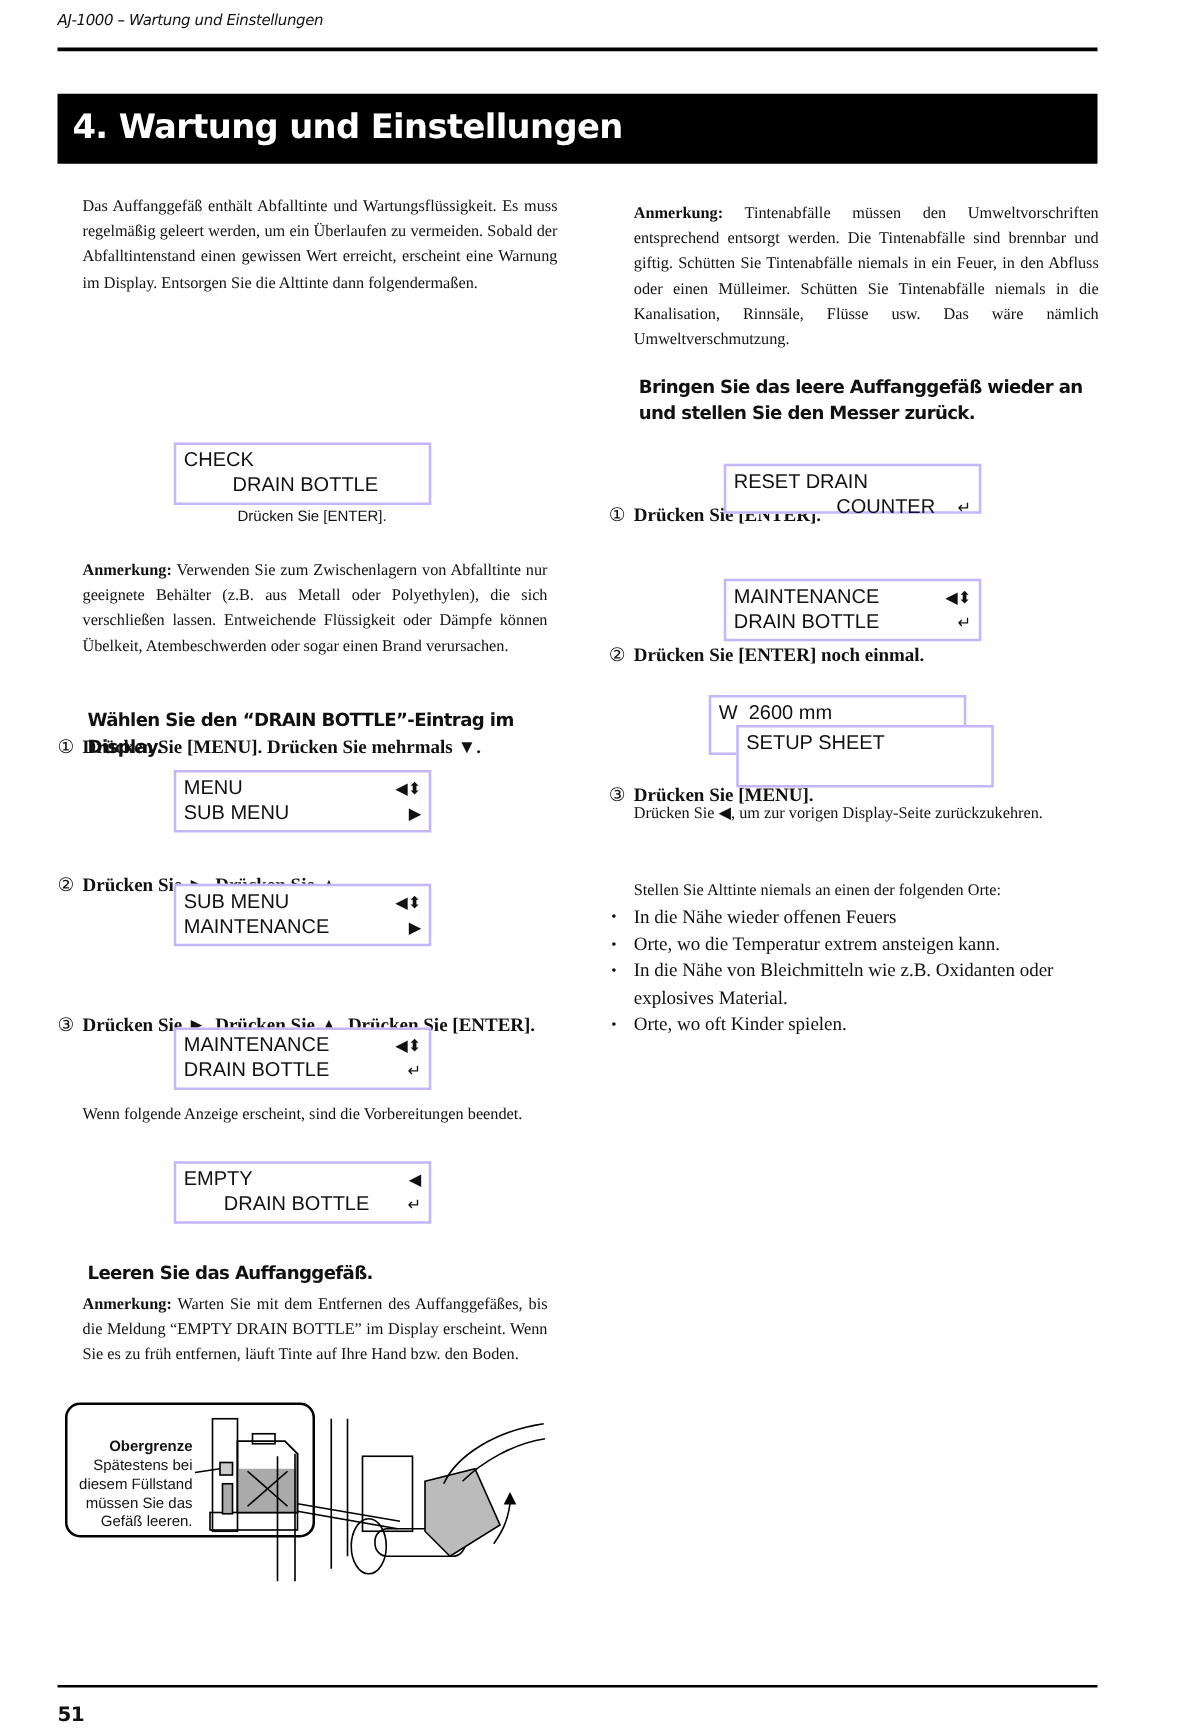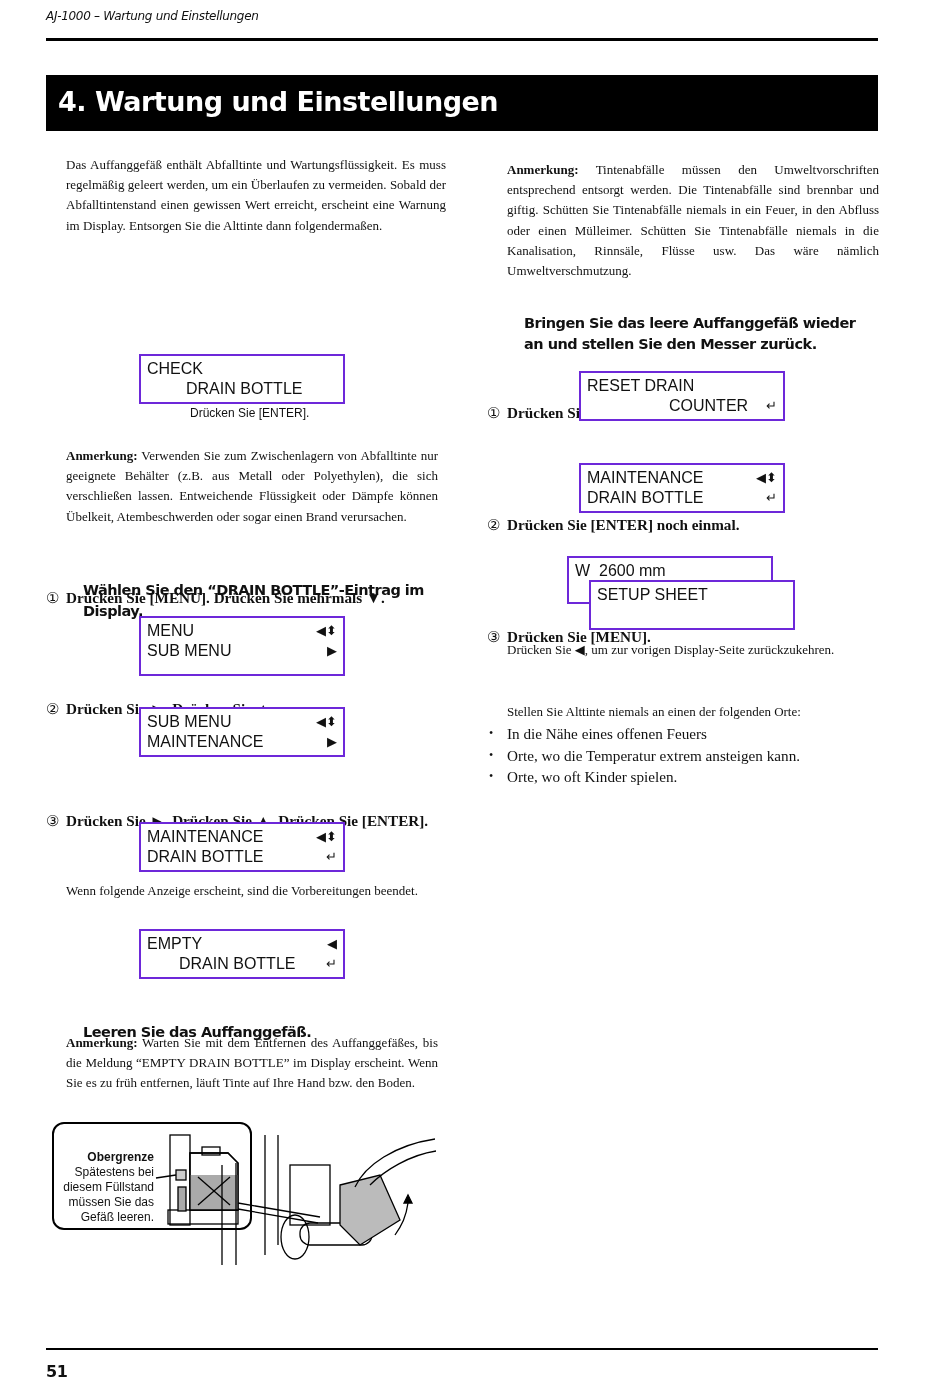--- a/index.html
+++ b/index.html
@@ -7,28 +7,28 @@
 
   .running-head { position:absolute; left:46px; top:9px; font-size:12px; font-style:italic; font-family:"DejaVu Sans", sans-serif; letter-spacing:-0.3px; }
   .head-rule { position:absolute; left:46px; top:38px; width:832px; height:3px; background:#000; }
   .chapter-bar { position:absolute; left:46px; top:75px; width:832px; height:56px; background:#000; color:#fff; font-family:"DejaVu Sans", sans-serif; font-weight:bold; font-size:27px; line-height:54px; padding-left:12px; box-sizing:border-box; letter-spacing:-0.5px; }
 
   .col { position:absolute; }
   .colL { left:46px; top:155px; width:400px; }
 
   .h2 { font-family:"DejaVu Sans", sans-serif; font-weight:bold; font-size:23px; letter-spacing:-0.6px; margin:0; }
   .h3 { font-family:"DejaVu Sans", sans-serif; font-weight:bold; font-size:17px; letter-spacing:-0.6px; margin:0; }
-  .h4 { font-family:"DejaVu Sans", sans-serif; font-weight:bold; font-size:14.5px; letter-spacing:-0.5px; line-height:21px; margin:17px; }
+  .h4 { font-family:"DejaVu Sans", sans-serif; font-weight:bold; font-size:14.5px; letter-spacing:-0.5px; line-height:21px; margin:4px; }
   p.body { font-family:"Liberation Serif", serif; font-size:13px; line-height:20.2px; margin:0; }
   .indent { padding-left:20px; }
   b.note { font-weight:bold; }
   .step { font-family:"Liberation Serif", serif; font-weight:bold; font-size:15.2px; line-height:20px; position:relative; padding-left:20px; }
   .step .num { position:absolute; left:0; top:0; font-weight:normal; font-size:15px; }
 
-  .lcd { position:absolute; border:2px solid #6d28d9; background:#fff; font-family:"Liberation Sans", sans-serif; font-size:16px; line-height:20px; box-sizing:border-box; }
+  .lcd { position:absolute; border:2px solid #c4b5fd; background:#fff; font-family:"Liberation Sans", sans-serif; font-size:16px; line-height:20px; box-sizing:border-box; }
   .lcd .ln { position:absolute; left:6px; white-space:pre; }
   .lcd .ic { position:absolute; right:6px; font-size:13px; }
   .caption { position:absolute; font-family:"Liberation Sans", sans-serif; font-size:12px; }
 
   ul.bul { list-style:none; margin:0; padding:0; font-family:"Liberation Serif", serif; font-size:15.2px; line-height:21.6px; }
   ul.bul li { position:relative; padding-left:20px; }
   ul.bul li::before { content:"•"; position:absolute; left:2px; top:0; font-size:12px; }
 
   .foot-rule { position:absolute; left:46px; top:1348px; width:832px; height:2px; background:#000; }
   .page-num { position:absolute; left:46px; top:1362px; font-family:"DejaVu Sans", sans-serif; font-weight:bold; font-size:16px; letter-spacing:-0.5px; }
@@ -54,21 +54,21 @@
   <p class="body" style="text-align:justify;" lang="de"><b class="note">Anmerkung:</b><span> Verwenden Sie zum Zwischenlagern von Abfalltinte nur geeignete Behälter (z.B. aus Metall oder Polyethylen), die sich verschließen lassen. Entweichende Flüssigkeit oder Dämpfe können Übelkeit, Atembeschwerden oder sogar einen Brand verursachen.</span></p>
 </div>
 
 <div class="col" style="left:66px;top:563px;width:380px;">
   <div class="h4">Wählen Sie den “DRAIN BOTTLE”-Eintrag im Display.</div>
 </div>
 <div class="col step" style="left:46px;top:588px;width:400px;">
   <span class="num">①</span><span>Drücken Sie [MENU]. Drücken Sie mehrmals ▼.</span>
 </div>
 
-<div class="lcd" style="left:139px;top:616px;width:206px;height:60px;">
+<div class="lcd" style="left:139px;top:616px;width:206px;height:50px;">
   <span class="ln" style="top:3px;">MENU</span>
   <span class="ln" style="top:23px;">SUB MENU</span>
   <span class="ic" style="top:3px;">◀⬍</span>
   <span class="ic" style="top:23px;">▶</span>
 </div>
 
 <div class="col step" style="left:46px;top:679px;width:400px;">
   <span class="num">②</span><span>Drücken Sie ►. Drücken Sie ▲.</span>
 </div>
 
@@ -153,21 +153,21 @@
 </div>
 
 <div class="col" style="left:507px;top:296px;width:375px;">
   <div class="h4">Bringen Sie das leere Auffanggefäß wieder an und stellen Sie den Messer zurück.</div>
 </div>
 
 <div class="col step" style="left:487px;top:343px;width:400px;">
   <span class="num">①</span><span>Drücken Sie [ENTER].</span>
 </div>
 
-<div class="lcd" style="left:579px;top:371px;width:206px;height:50px;">
+<div class="lcd" style="left:579px;top:371px;width:206px;height:40px;">
   <span class="ln" style="top:3px;">RESET DRAIN</span>
   <span class="ln" style="top:23px;left:88px;">COUNTER</span>
   <span class="ic" style="top:23px;">↵</span>
 </div>
 
 <div class="col step" style="left:487px;top:435px;width:400px;">
   <span class="num">②</span><span>Drücken Sie [ENTER] noch einmal.</span>
 </div>
 
 <div class="lcd" style="left:579px;top:463px;width:206px;height:50px;">
@@ -190,20 +190,21 @@
 
 <div class="col" style="left:507px;top:640px;width:372px;">
   <p class="body">Drücken Sie ◀, um zur vorigen Display-Seite zurückzukehren.</p>
 </div>
 
 <div class="col" style="left:507px;top:702px;width:380px;">
   <p class="body">Stellen Sie Alttinte niemals an einen der folgenden Orte:</p>
 </div>
 <div class="col" style="left:487px;top:723px;width:392px;">
   <ul class="bul">
-    <li>In die Nähe eines offenen Feuers</li>
+    <li>In die Nähe wieder offenen Feuers</li>
     <li>Orte, wo die Temperatur extrem ansteigen kann.</li>
+    <li>In die Nähe von Bleichmitteln wie z.B. Oxidanten oder explosives Material.</li>
     <li>Orte, wo oft Kinder spielen.</li>
   </ul>
 </div>
 
 <div class="foot-rule"></div>
 <div class="page-num">51</div>
 
 </body></html>

